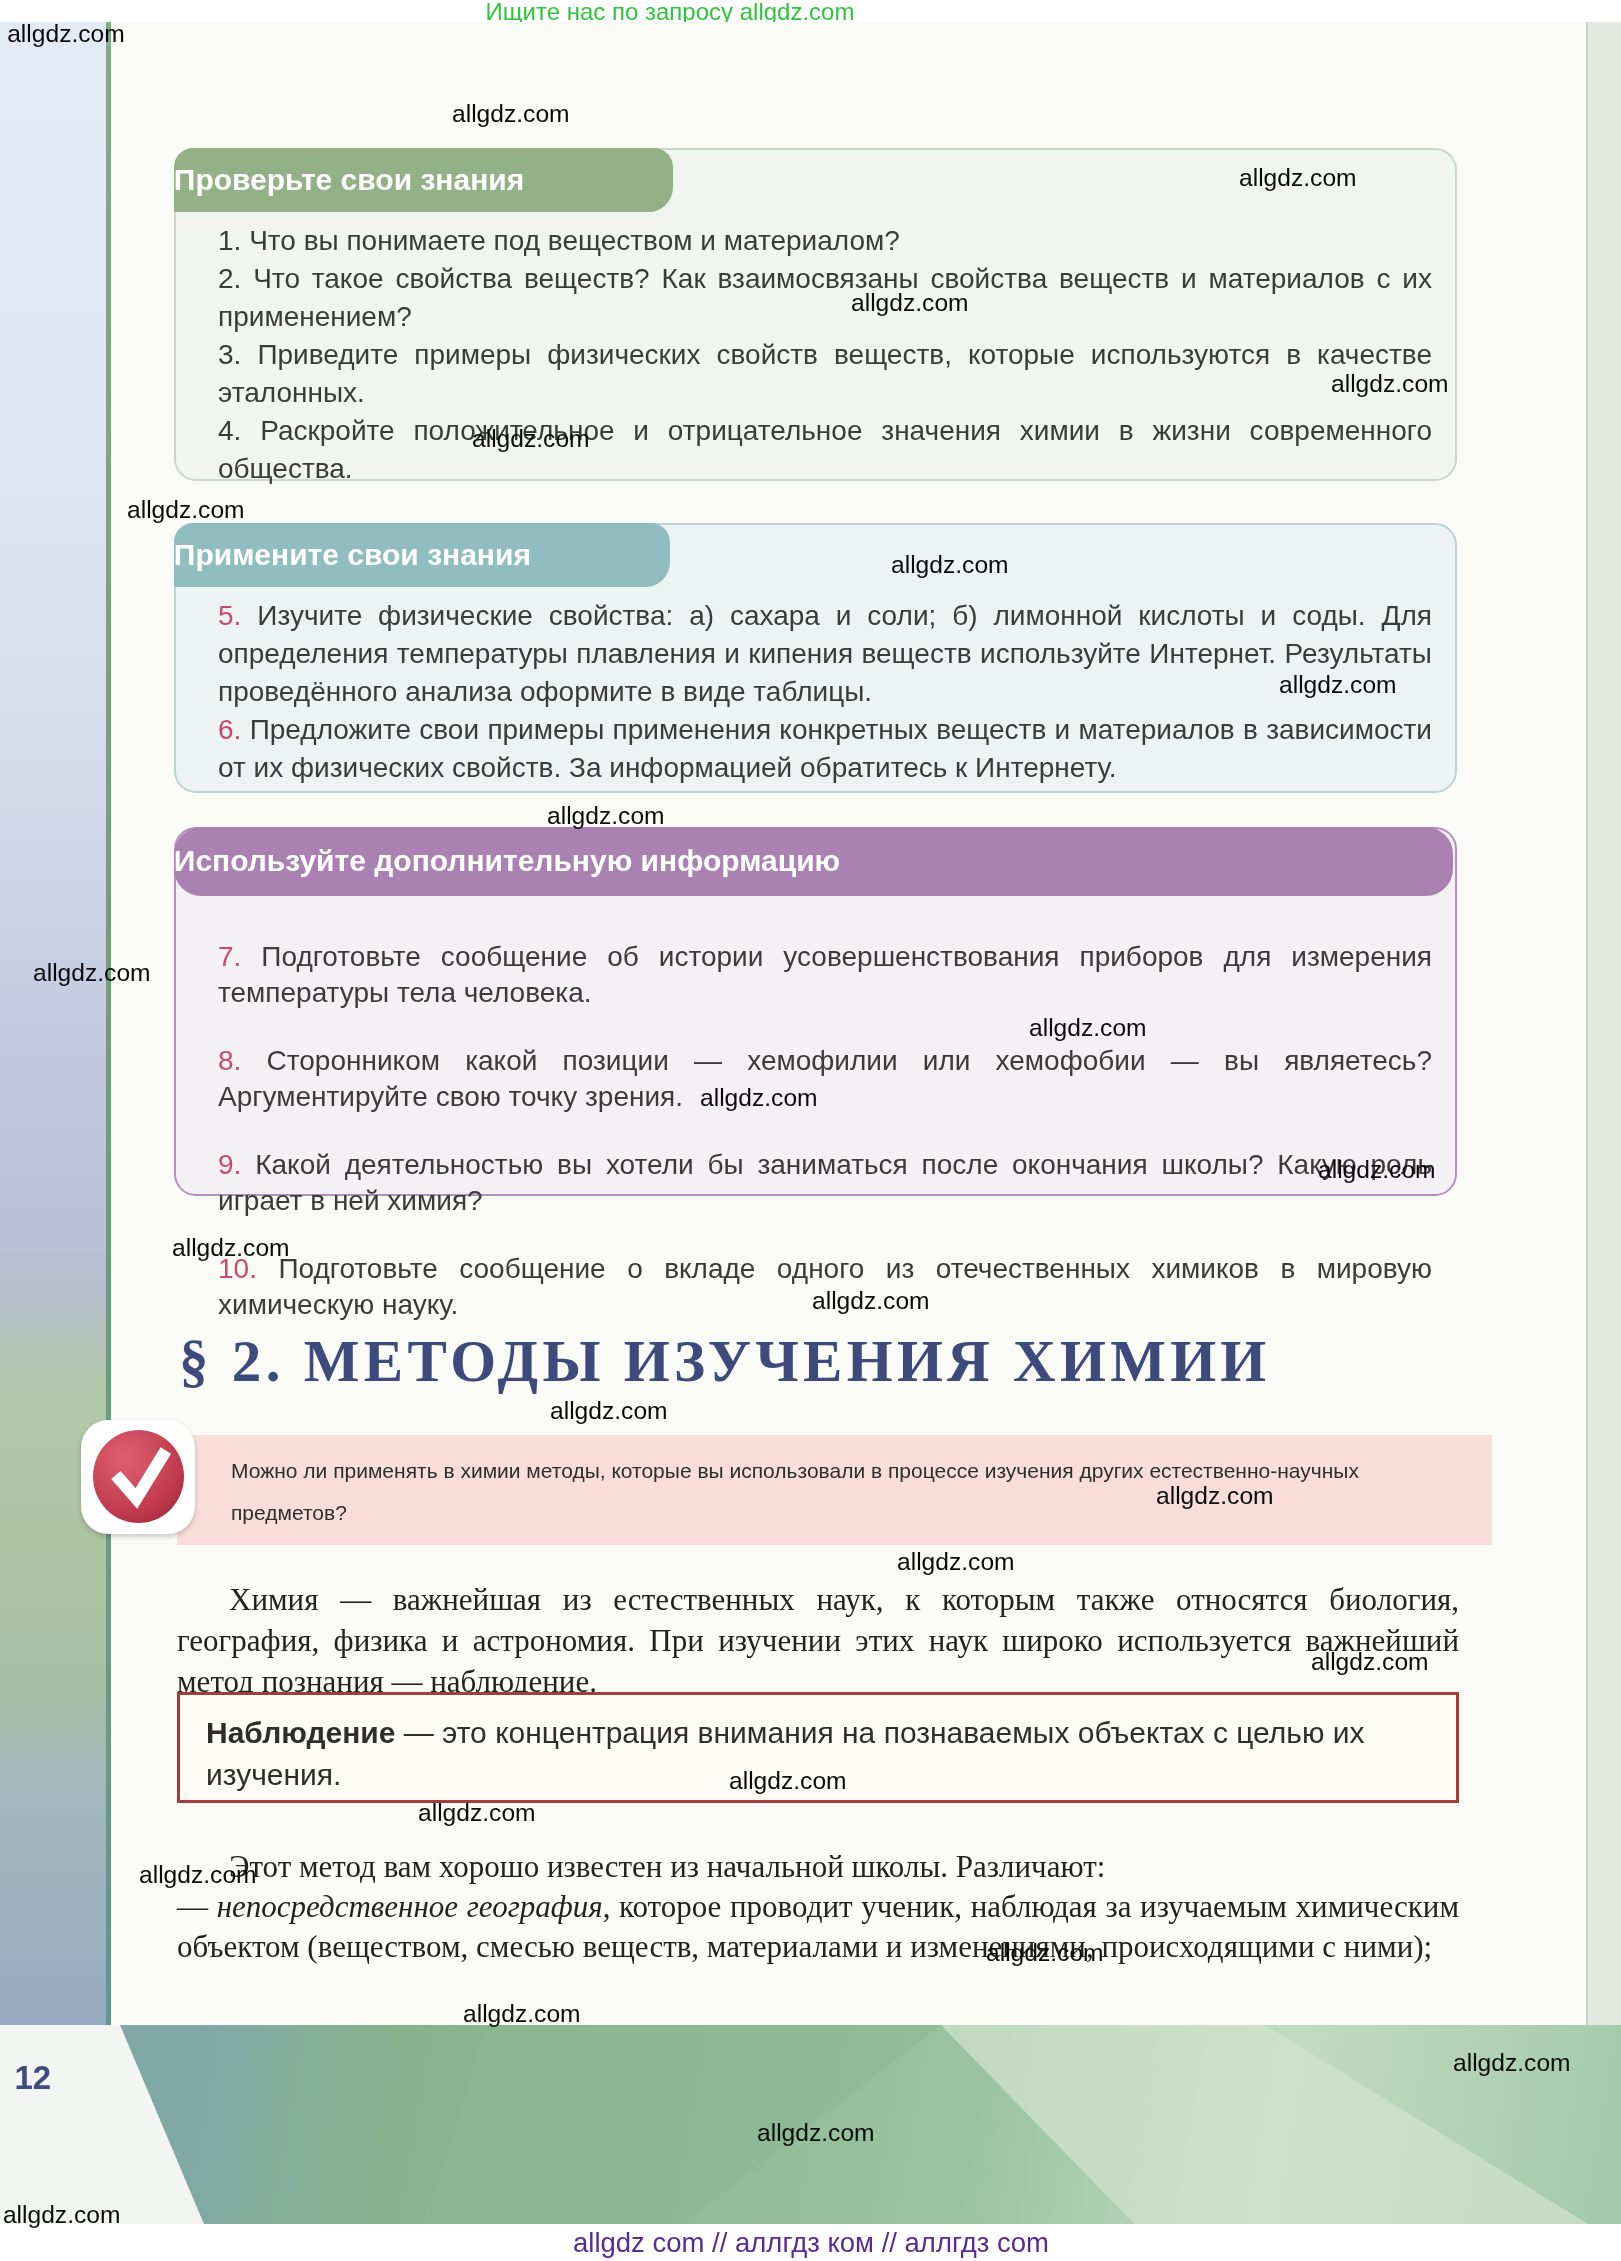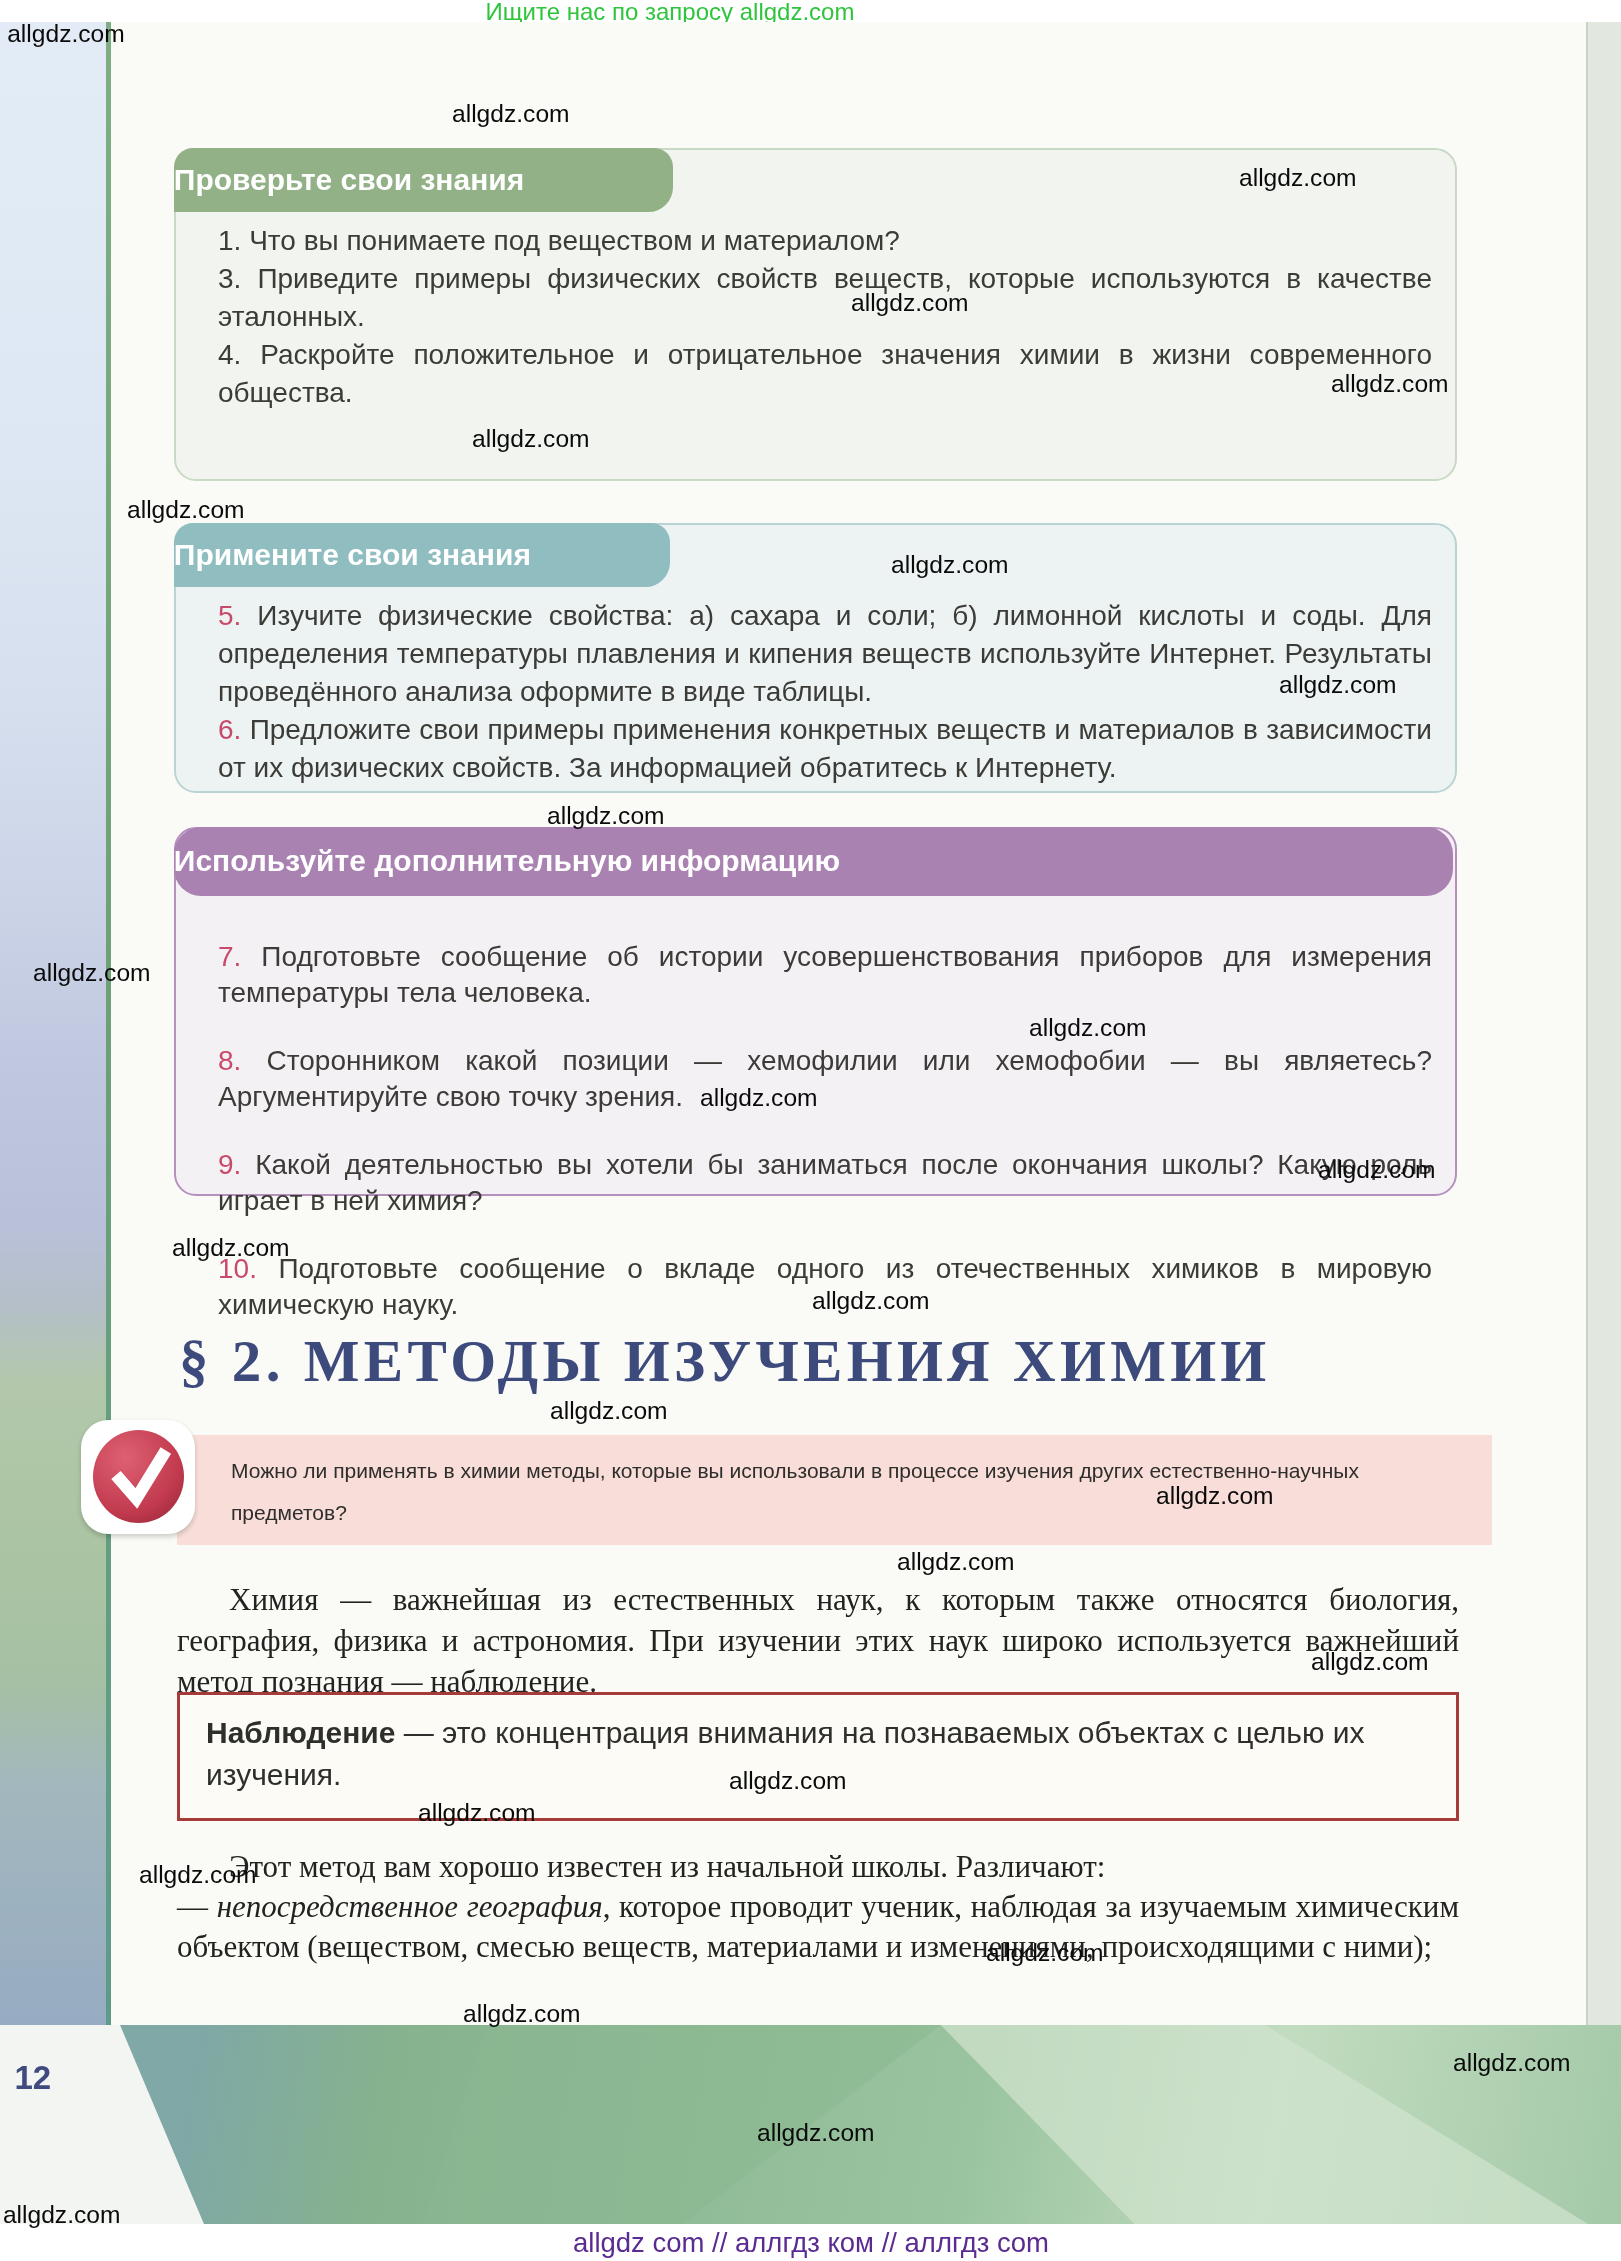--- a/index.html
+++ b/index.html
@@ -57,21 +57,21 @@
     background:radial-gradient(circle at 35% 30%, #dd6172 0%, #c23a4e 62%, #8e2436 100%);}
   .check-badge svg{position:absolute;left:16px;top:13px;}
   
   .para{position:absolute;left:177px;width:1282px;
     font-family:"Liberation Serif", serif;font-size:31px;line-height:41px;color:#222220;
     text-align:justify;}
   .para.indent{text-indent:52px;}
   .p1{top:1548px;}
   .p2{top:1816px;line-height:40px;}
   .it{font-style:italic;}
-  .def-box{position:absolute;left:177px;top:1692px;width:1282px;height:129px;
+  .def-box{position:absolute;left:177px;top:1692px;width:1282px;height:111px;
     box-sizing:border-box;border:3.6px solid #a63c39;background:#fcfbf6;}
   .def-box .t{position:absolute;left:26px;top:17.4px;width:1230px;
     font-size:30px;line-height:42px;color:#2e2e2c;}
   .def-box .term{font-weight:bold;}
   
   .banner{position:absolute;left:0;top:2025px;width:1622px;height:200px;
     background:linear-gradient(100deg,#7fa8a6 0%,#7fa8a6 12%,#86b28e 24%,#8fbb96 42%,#9ac49f 60%,#c2dcc0 78%,#a3c9a8 100%);}
   .banner .tri1{position:absolute;inset:0;background:#8ab88f;opacity:.55;
     clip-path:polygon(30% 0,58% 0,42% 100%,26% 100%);}
   .banner .tri2{position:absolute;inset:0;background:#d2e4cf;opacity:.7;
@@ -96,20 +96,21 @@
 <div class="left-band"></div>
 <div class="left-line"></div>
 <div class="right-strip"></div>
 
 <section class="qbox box1">
   <div class="qhead">
     <span>Проверьте свои знания</span>
   </div>
   <div class="qbody">
       <div class="qitem"><span class="qn">1.</span> <span>Что вы понимаете под веществом и материалом?</span></div>
+      <div class="qitem"><span class="qn">2.</span> <span>Что такое свойства веществ? Как взаимосвязаны свойства веществ и материалов с их применением?</span></div>
       <div class="qitem"><span class="qn">3.</span> <span>Приведите примеры физических свойств веществ, которые используются в качестве эталонных.</span></div>
       <div class="qitem"><span class="qn">4.</span> <span>Раскройте положительное и отрицательное значения химии в жизни современного общества.</span></div>
     </div>
 </section>
 
 <section class="qbox box2">
   <div class="qhead">
     <span>Примените свои знания</span>
   </div>
   <div class="qbody">

